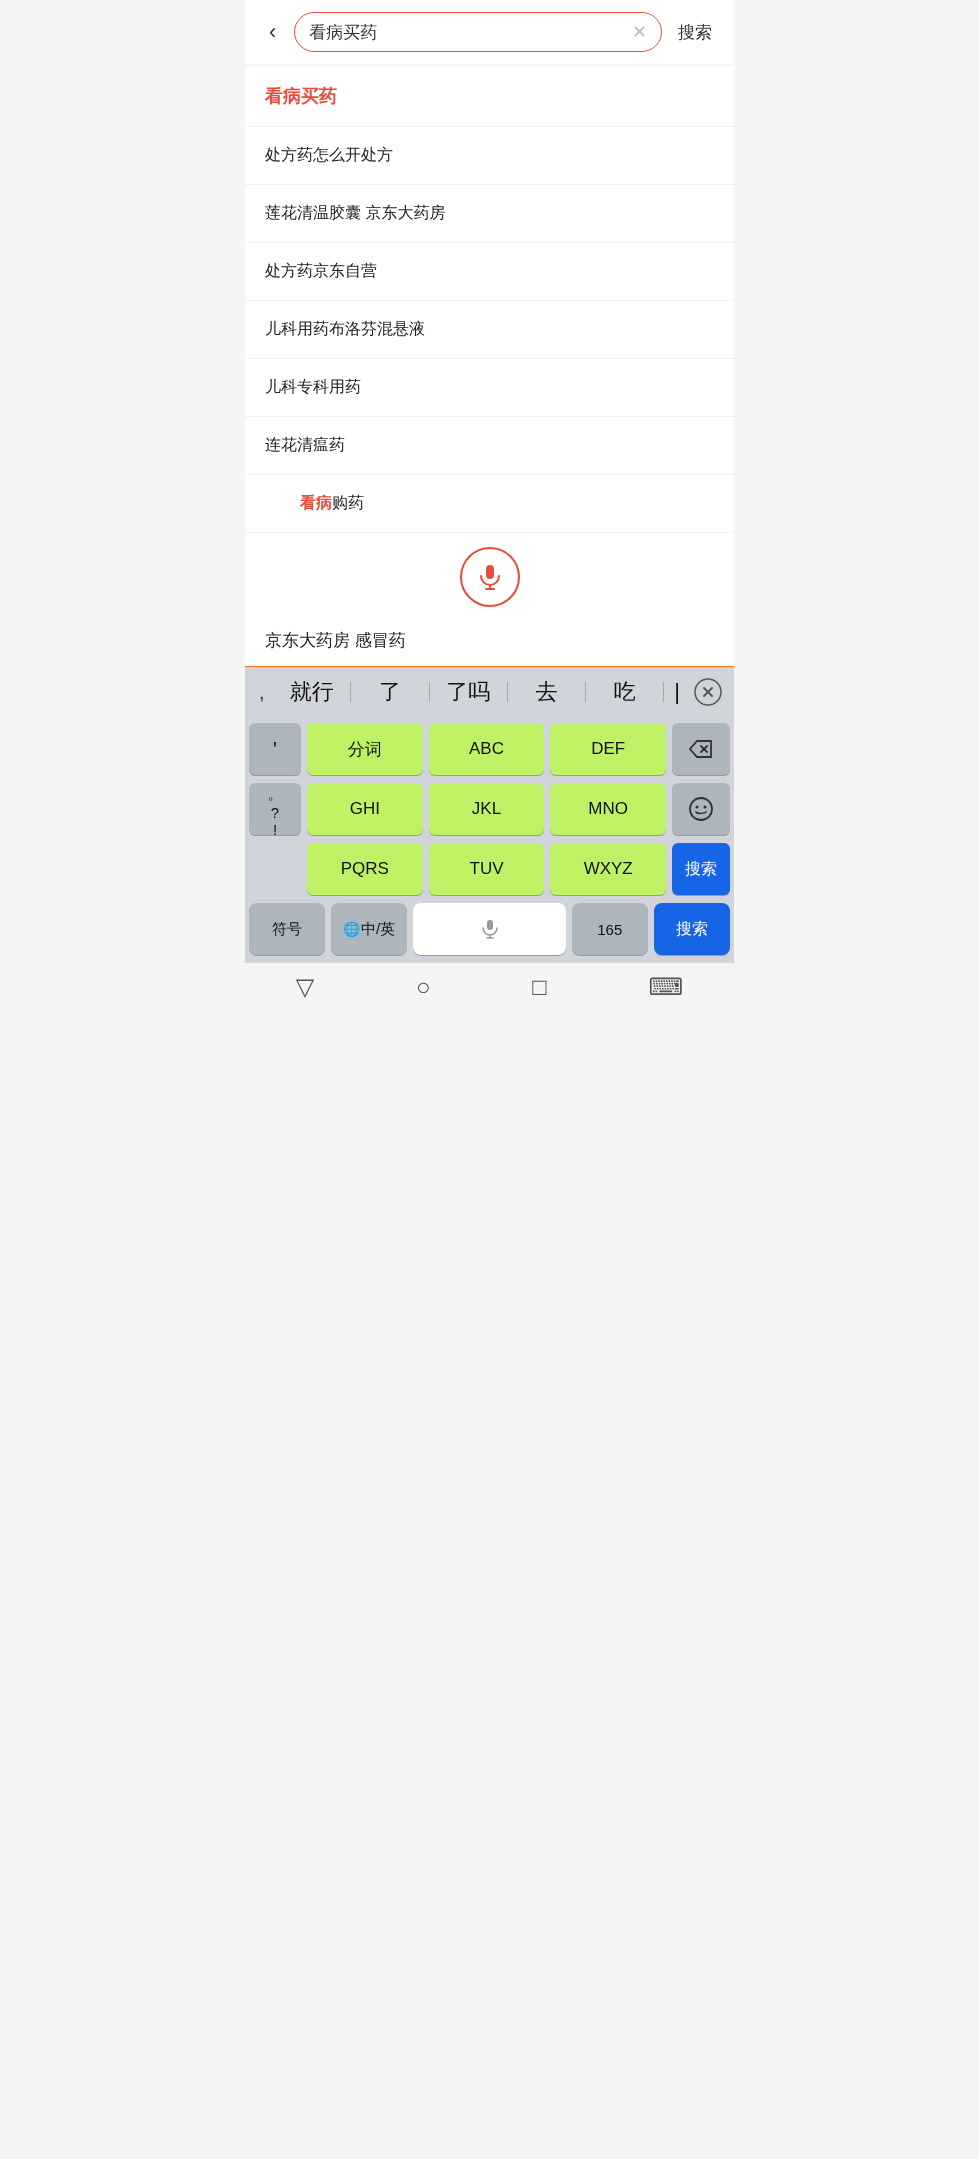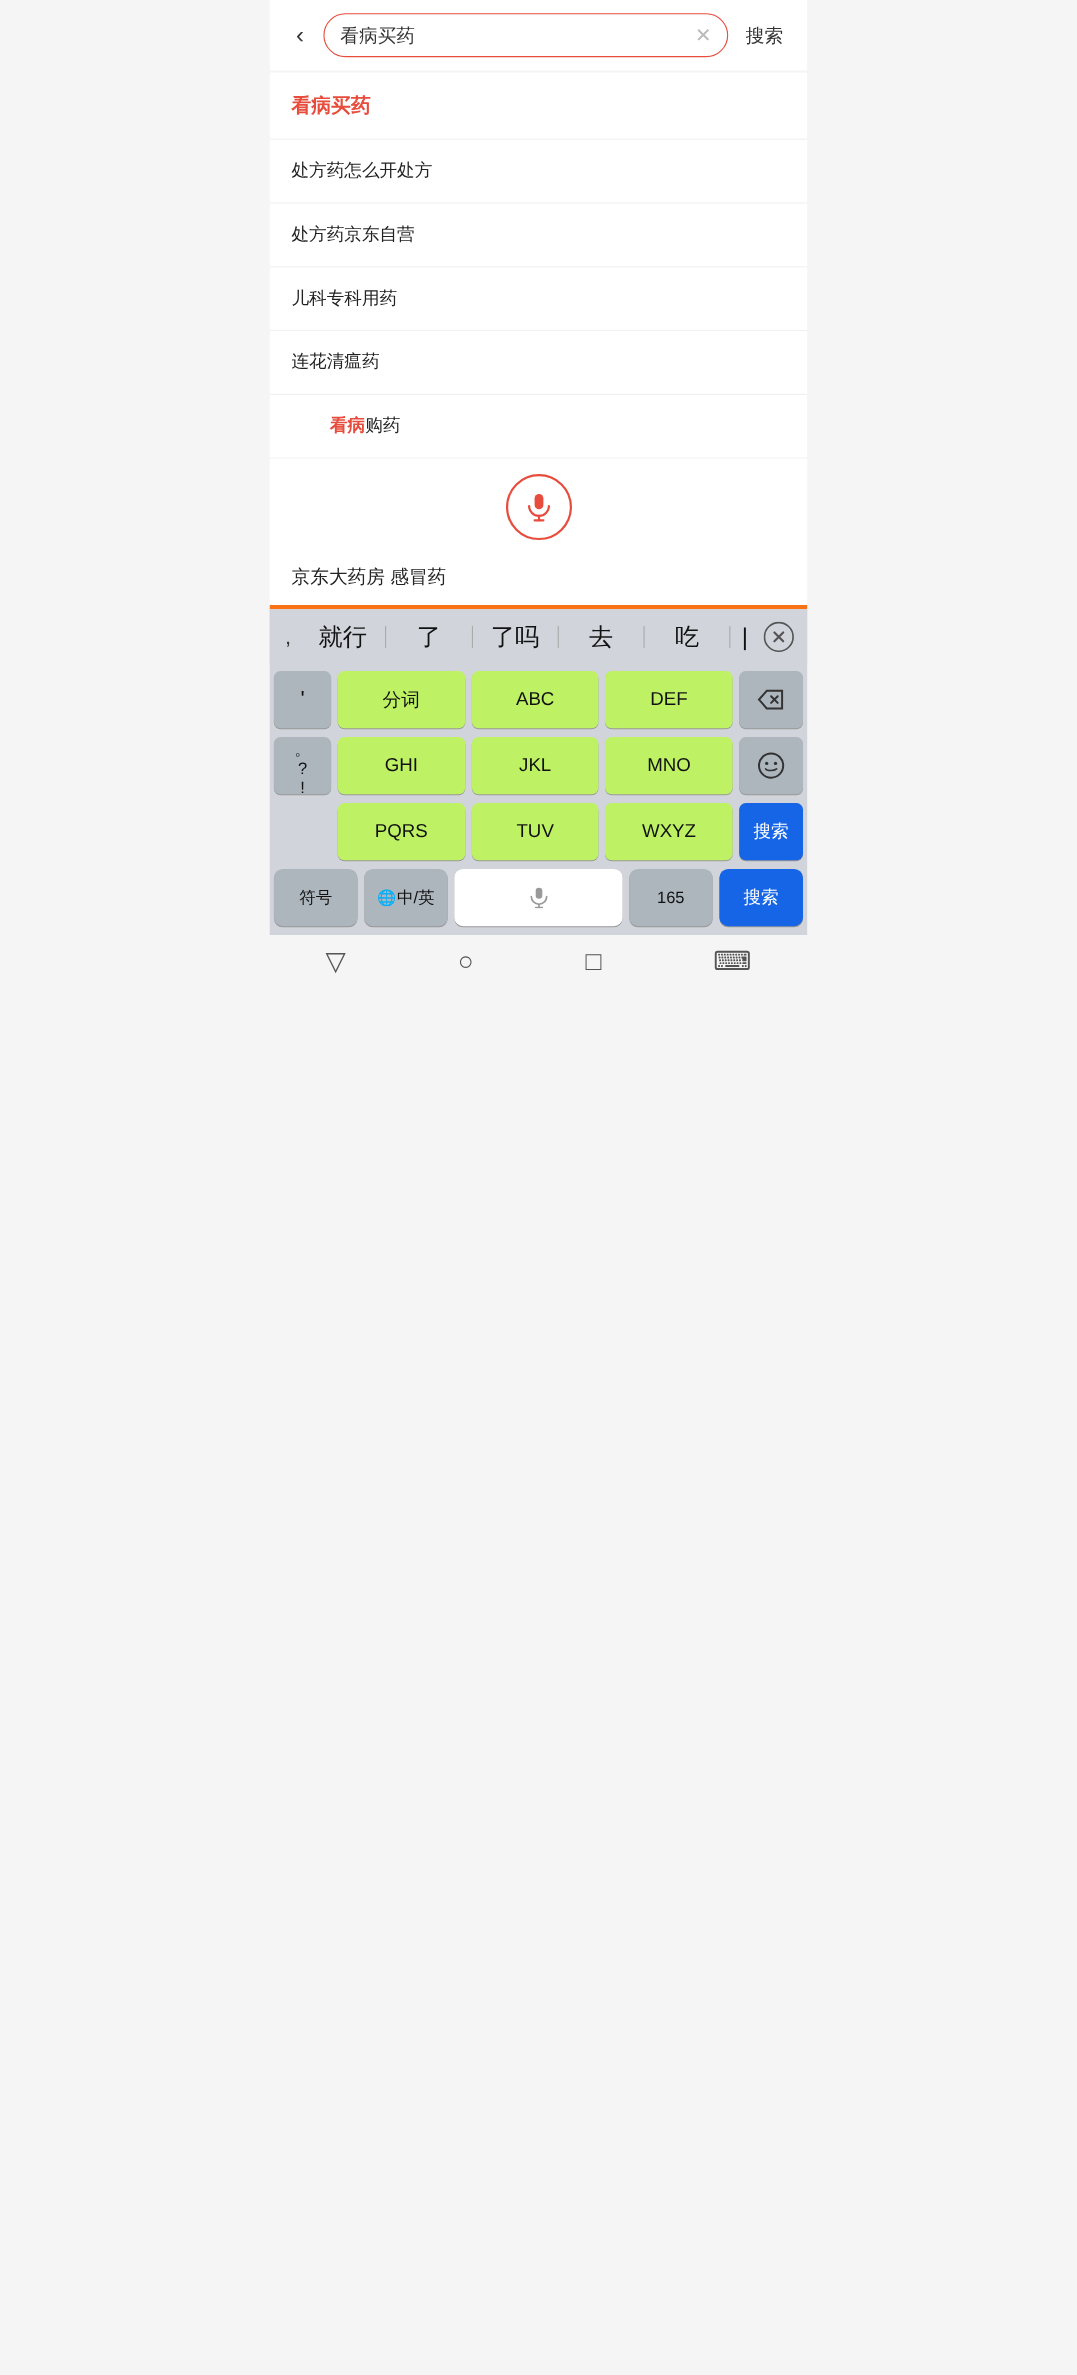--- a/index.html
+++ b/index.html
@@ -97,21 +97,21 @@
       justify-content: center;
       cursor: pointer;
     }
 
     
     .suggestion-partial {
       padding: 14px 20px;
       font-size: 17px;
       color: #222;
       background: #fff;
-      border-bottom: 4px solid #f97316;
+      border-bottom: 1px solid #f97316;
       overflow: hidden;
       white-space: nowrap;
       text-overflow: ellipsis;
     }
 
     
     .keyboard-container {
       background: #d1d5db;
       padding: 0;
       width: 100%;
@@ -265,25 +265,31 @@
 <div class="suggestions">
 
   <div class="suggestion-item primary">
     <span style="color:#e74c3c;">看病买药</span>
   </div>
 
   <div class="suggestion-item">
     <span>处方药怎么开处方</span>
   </div>
 
+  <div class="suggestion-item">
+    <span>莲花清温胶囊 京东大药房</span>
+  </div>
 
   <div class="suggestion-item">
     <span>处方药京东自营</span>
   </div>
 
+  <div class="suggestion-item">
+    <span>儿科用药布洛芬混悬液</span>
+  </div>
 
   <div class="suggestion-item">
     <span>儿科专科用药</span>
   </div>
 
   <div class="suggestion-item">
     <span>连花清瘟药</span>
   </div>
 
   <div class="suggestion-item">

